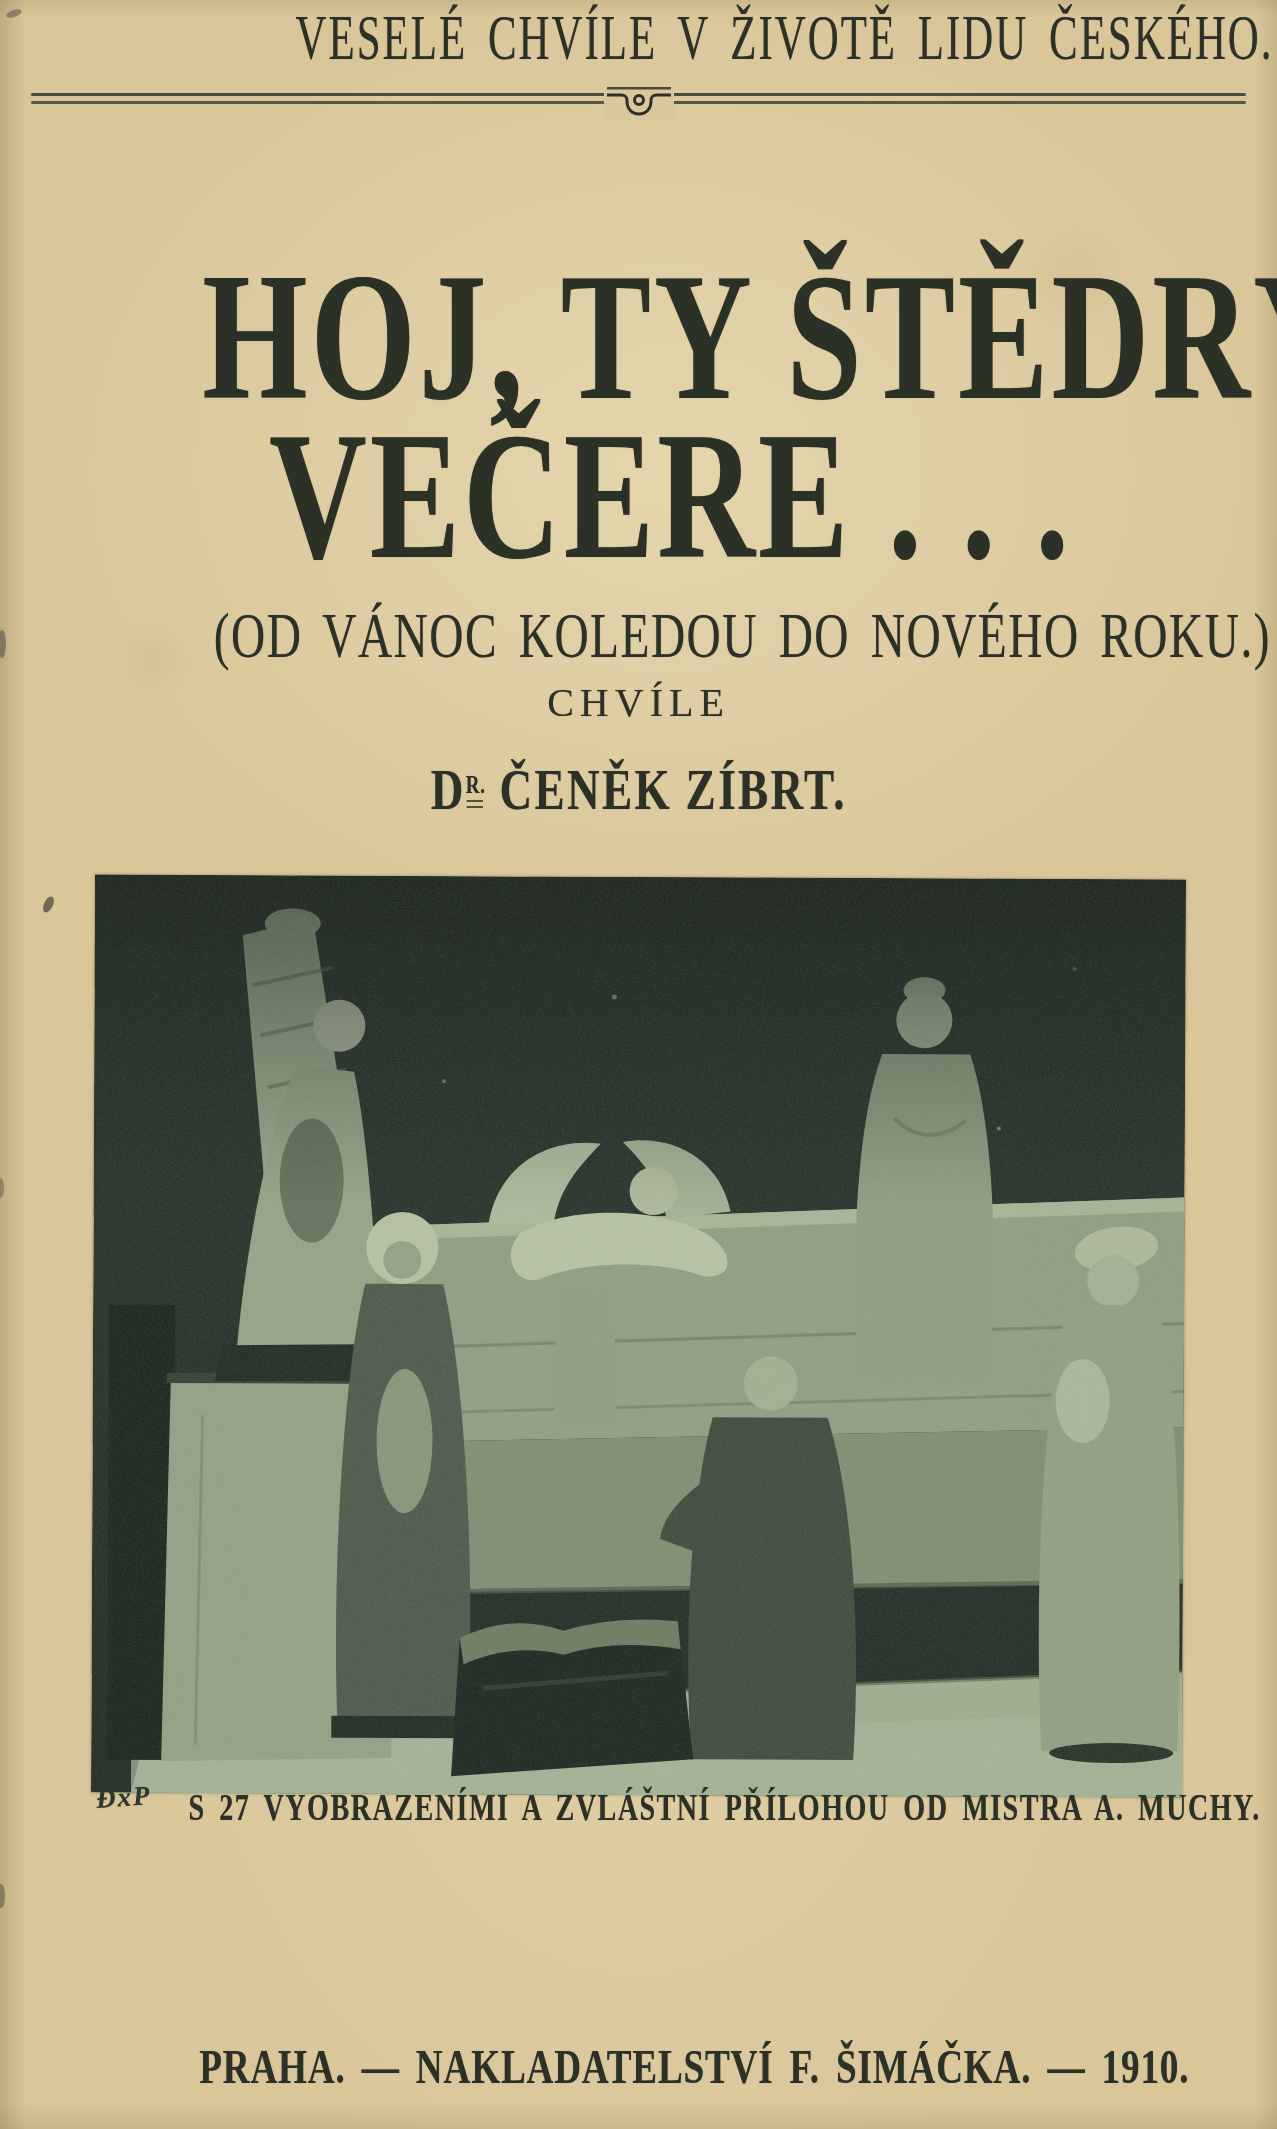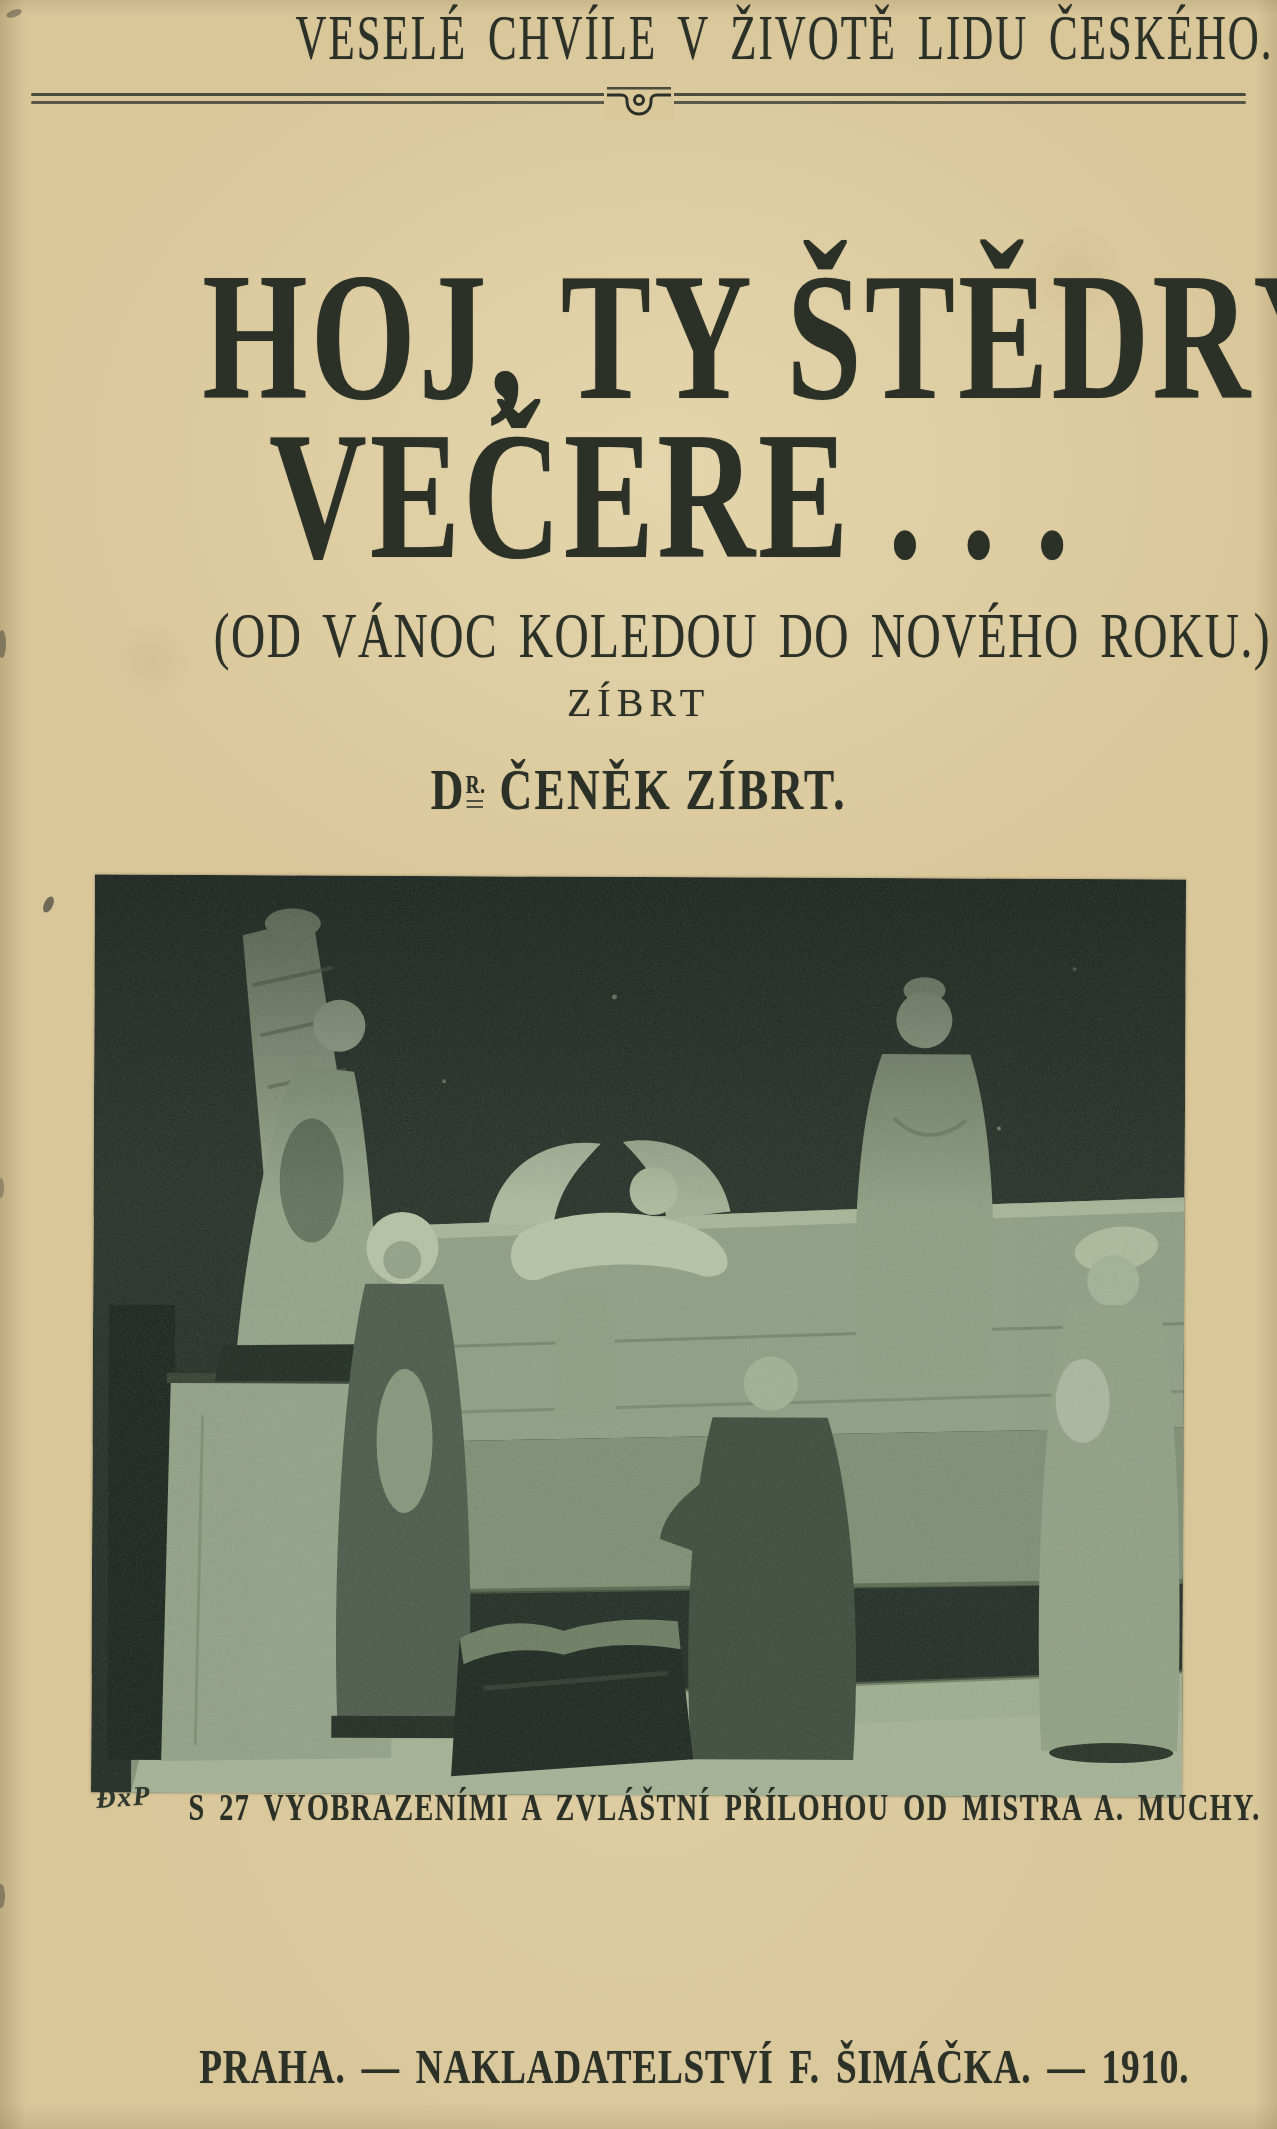--- a/index.html
+++ b/index.html
@@ -106,21 +106,21 @@
 </div>
 <div class="line" id="title2">
   <span class="cx">VEČERE . . .</span>
 </div>
 
 <div class="line" id="subtitle">
   <span class="cx">(OD VÁNOC KOLEDOU DO NOVÉHO ROKU.)</span>
 </div>
 
 <div class="line" id="byline">
-  <span class="cx">ZÍBRT</span>
+  <span class="cx">CHVÍLE</span>
 </div>
 
 <div class="line" id="author">
   <span class="cx"><span>D</span><span class="sup">R.</span><span> ČENĚK ZÍBRT.</span></span>
 </div>
 
 <figure id="photo">
   <svg viewBox="0 0 1091 918" preserveAspectRatio="none" aria-hidden="true">
     <defs>
       <linearGradient id="bgGrad" x1="0" y1="0" x2="0" y2="1">

